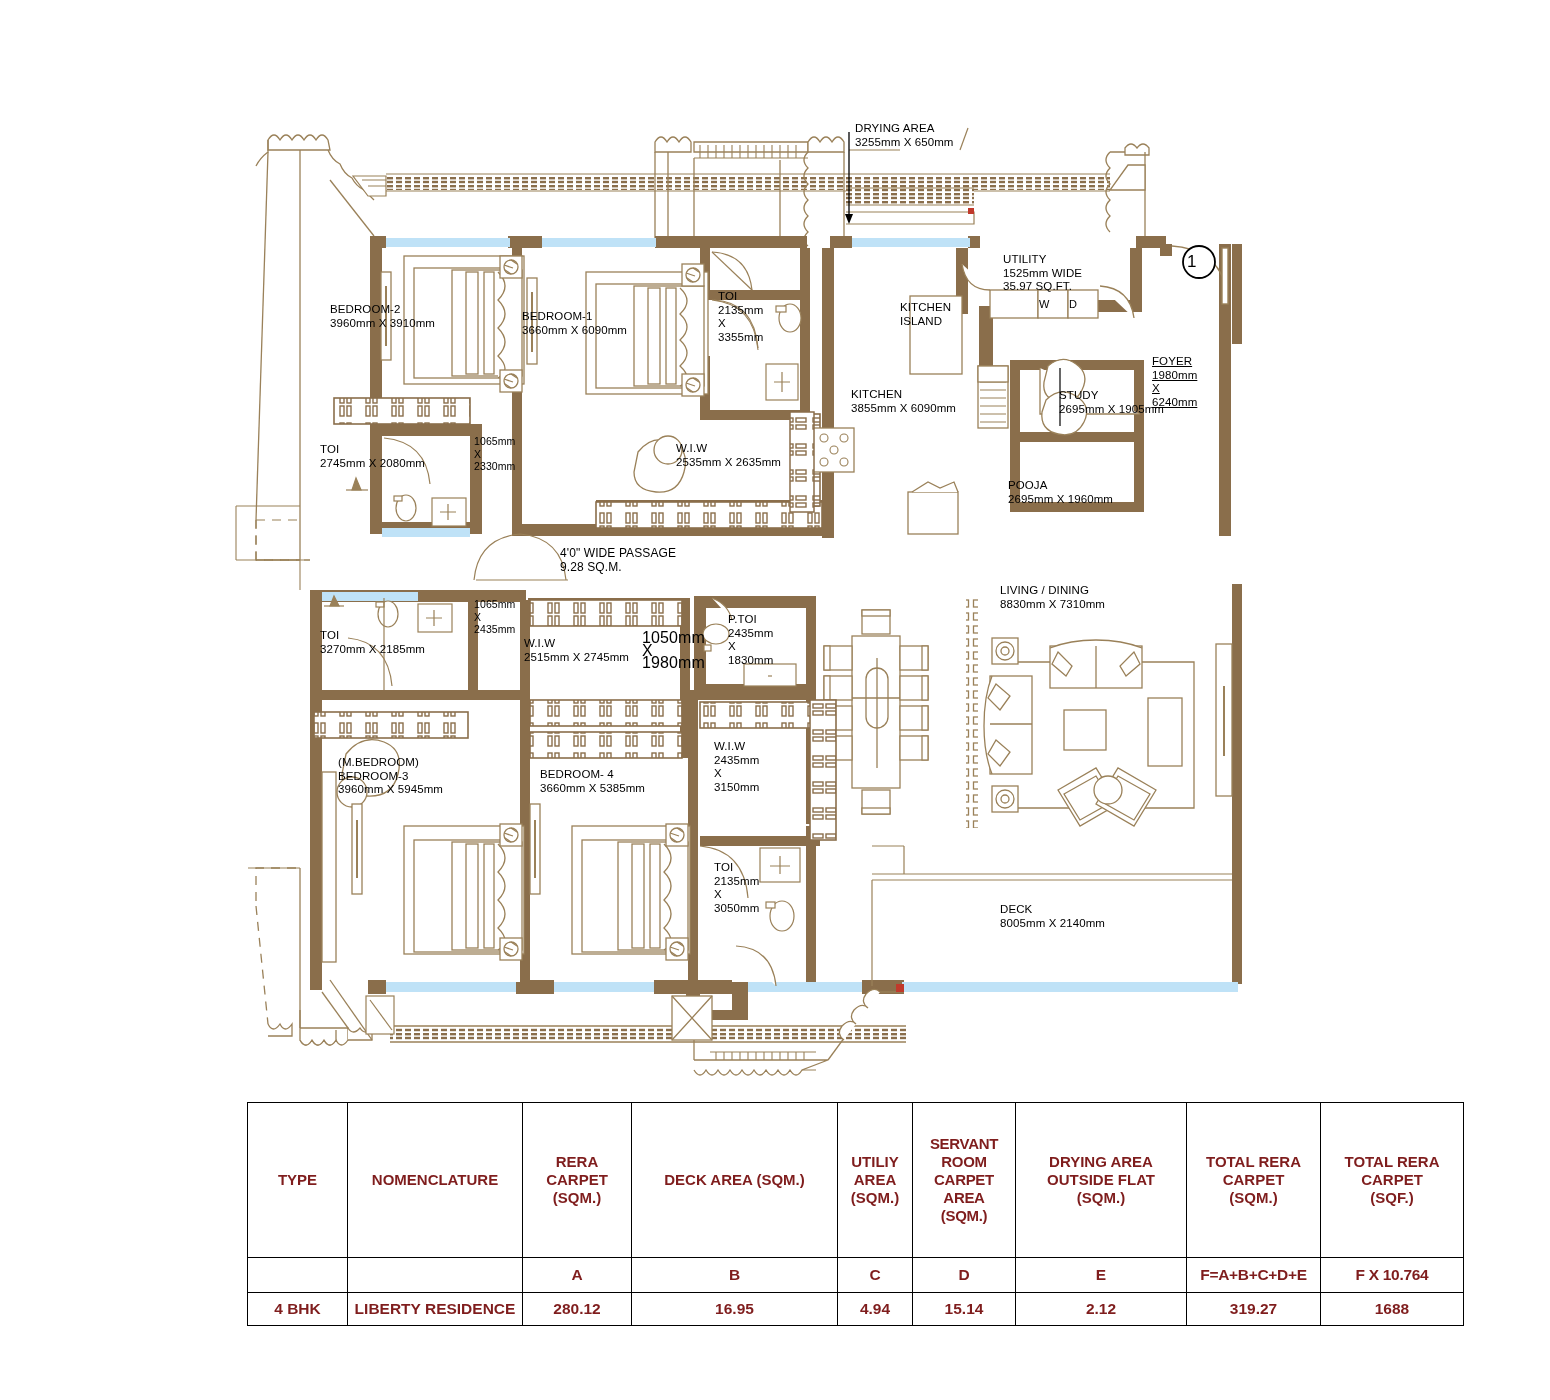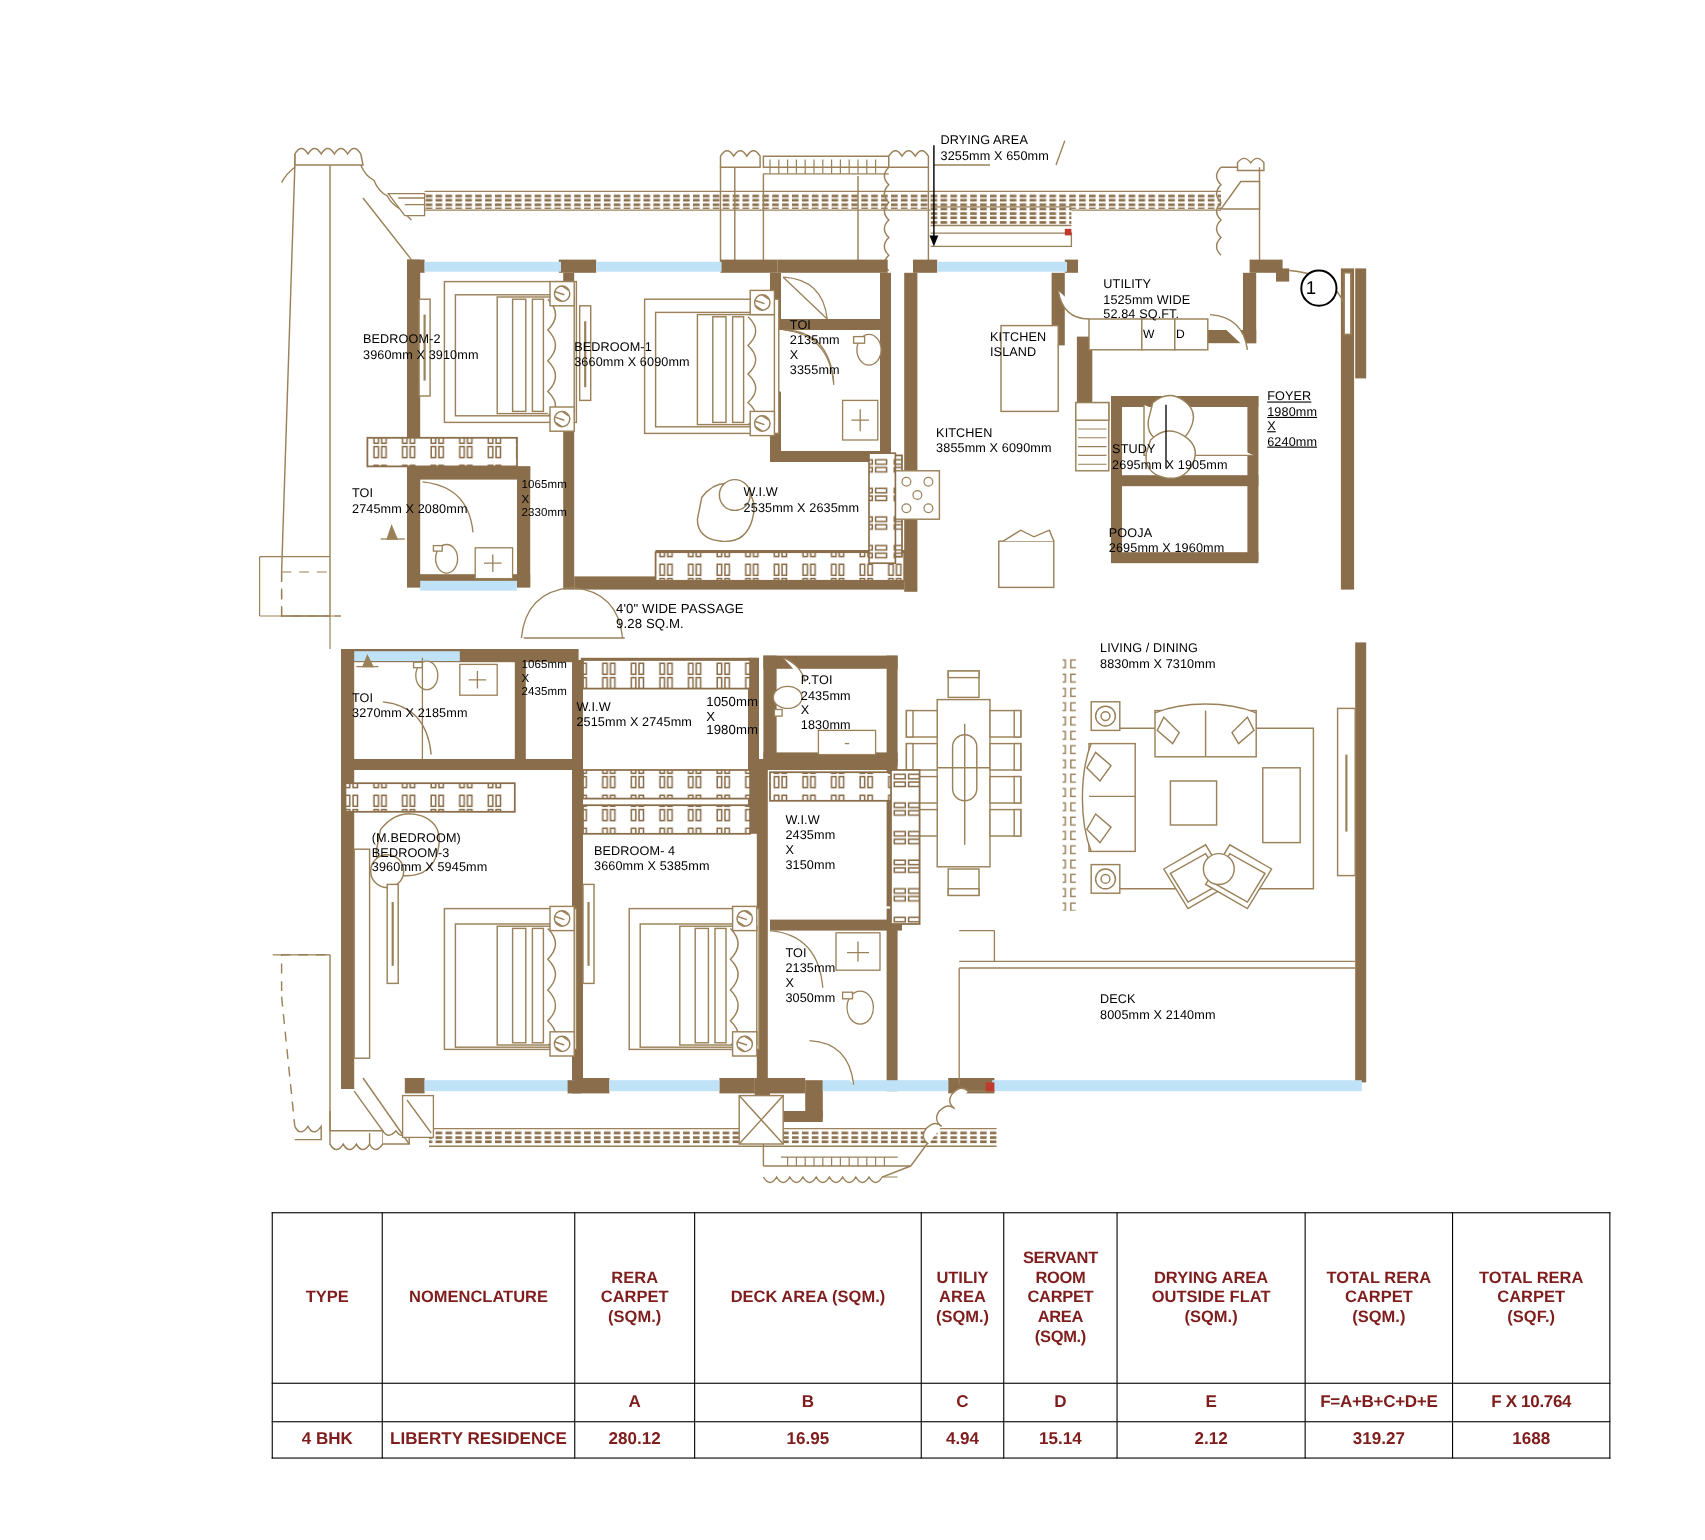--- a/index.html
+++ b/index.html
@@ -574,36 +574,36 @@
   <div class="lbl" style="left:676px;top:442px;width:143px;"><span>W.I.W</span><br><span>2535mm X 2635mm</span></div>
 
   <div class="lbl" style="left:474px;top:435px;width:72px;font-size:10.5px;line-height:12.5px;">1065mm
 X
 2330mm</div>
 
   <div class="lbl" style="left:474px;top:598px;width:72px;font-size:10.5px;line-height:12.5px;">1065mm
 X
 2435mm</div>
 
-  <div class="lbl" style="left:642px;top:632px;width:72px;font-size:12px;line-height:12.5px;">1050mm
+  <div class="lbl" style="left:642px;top:632px;width:72px;font-size:16px;line-height:12.5px;">1050mm
 X
 1980mm</div>
 
   <div class="lbl" style="left:851px;top:388px;width:138px;"><span>KITCHEN</span><br><span>3855mm X 6090mm</span></div>
 
   <div class="lbl" style="left:900px;top:301px;width:76px;">KITCHEN
 ISLAND</div>
 
   <div class="lbl" style="left:1003px;top:253px;width:118px;"><span>UTILITY</span><br><span>1525mm WIDE
-52.84 SQ.FT.</span></div>
+35.97 SQ.FT.</span></div>
 
   <div class="lbl" style="left:1039px;top:298px;width:28px;font-size:11px;">W</div>
   <div class="lbl" style="left:1069px;top:298px;width:28px;font-size:11px;">D</div>
 
-  <div class="lbl" style="left:1011px;top:403px;width:128px;"><span>STUDY</span><br><span>2695mm X 1905mm</span></div>
+  <div class="lbl" style="left:1011px;top:389px;width:128px;padding-left:48px;"><span>STUDY</span><br><span>2695mm X 1905mm</span></div>
 
   <div class="lbl" style="left:1152px;top:355px;width:88px;text-decoration:underline;"><span>FOYER</span><br><span>1980mm
 X
 6240mm</span></div>
 
   <div class="lbl" style="left:1008px;top:479px;width:138px;"><span>POOJA</span><br><span>2695mm X 1960mm</span></div>
 
   <div class="lbl left" style="left:855px;top:122px;width:190px;"><span>DRYING AREA</span><br><span>3255mm X 650mm</span></div>
 
   <div class="lbl" style="left:560px;top:547px;width:190px;font-size:12px;"><span>4'0" WIDE PASSAGE</span><br><span>9.28 SQ.M.</span></div>

